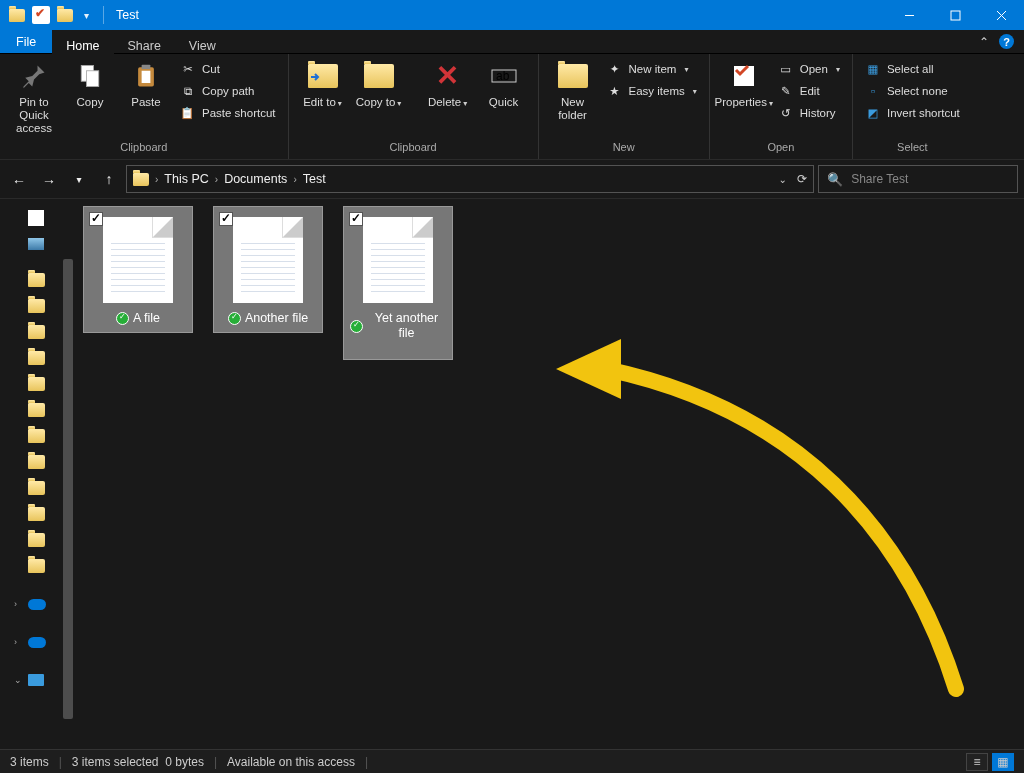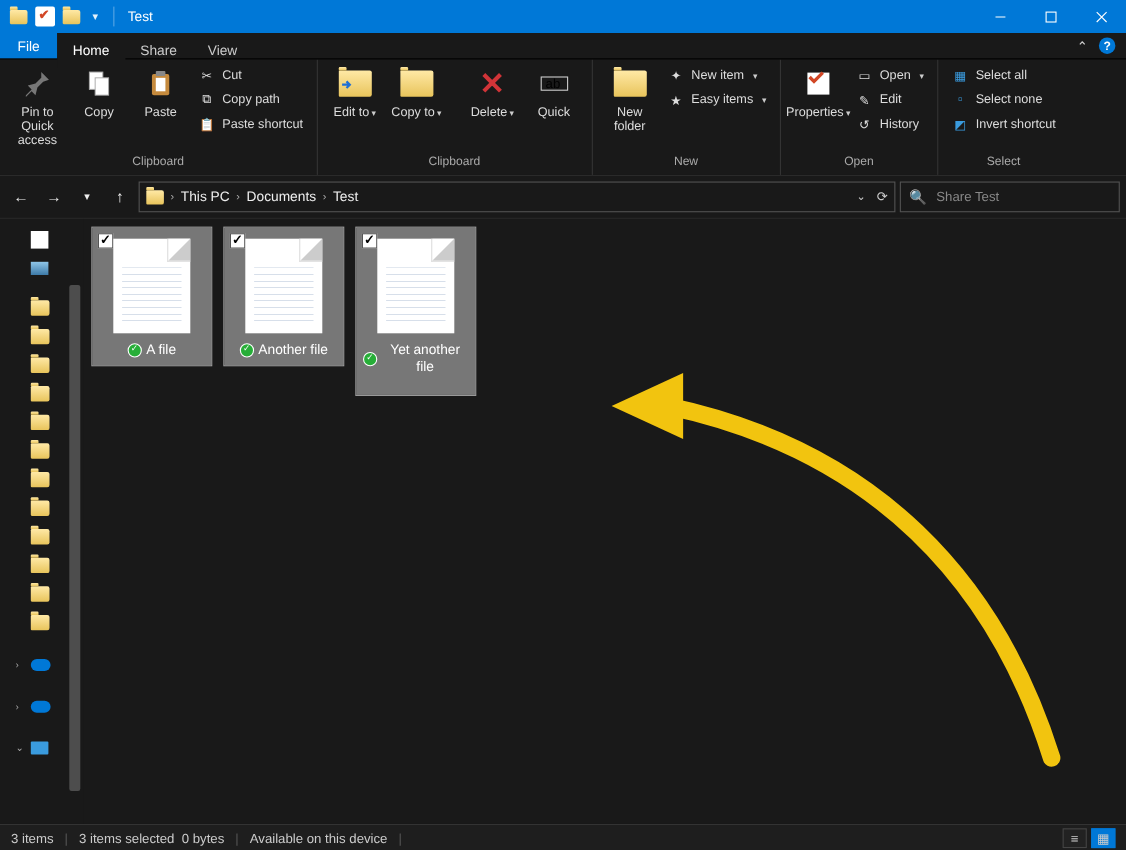--- a/index.html
+++ b/index.html
@@ -192,21 +192,21 @@
     border-radius:1px;
   }
 
   .content {
     flex:1;
     background:#191919;
     position:relative;
     display:flex;
     align-items:flex-start;
     padding:8px;
-    gap:12px;
+    gap:22px;
   }
   .filecard {
     width:108px;
     background:#777;
     padding:6px;
     display:flex; flex-direction:column; align-items:center;
     position:relative;
   }
   .filecard.selected { outline:1px solid #999; }
   .chk {
@@ -622,19 +622,19 @@
   </div>
 </div>
 
 <div class="statusbar">
   <span>3 items</span>
   <span class="stat-sep">|</span>
   <span>
     <span>3 items selected</span>&nbsp;&nbsp;<span>0 bytes</span>
   </span>
   <span class="stat-sep">|</span>
-  <span>Available on this device</span>
+  <span>Available on this access</span>
   <span class="stat-sep">|</span>
   <div class="right">
     <div class="view-btn">≡</div>
     <div class="view-btn active">▦</div>
   </div>
 </div>
 
 </body></html>

